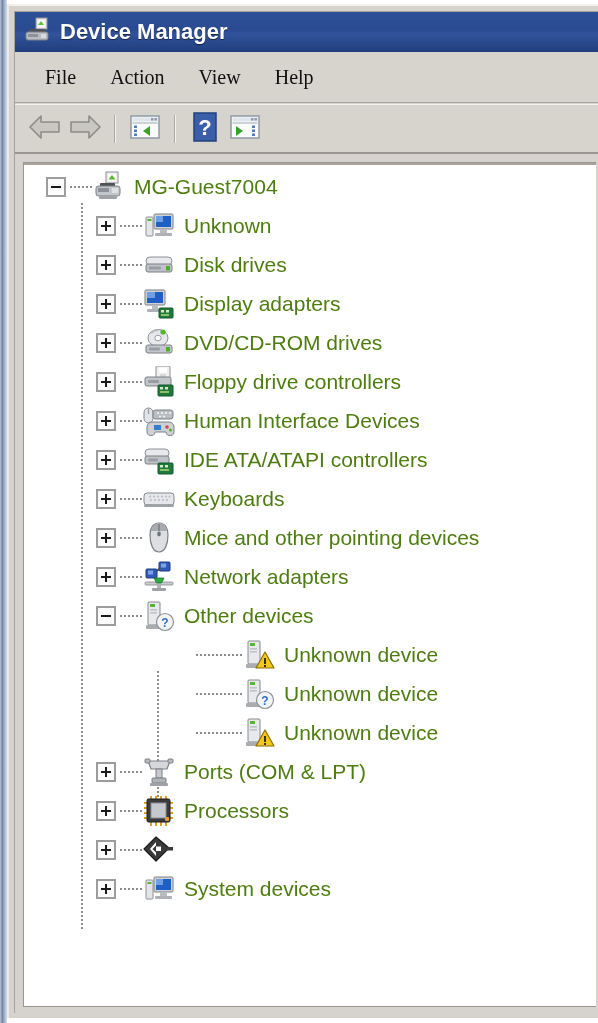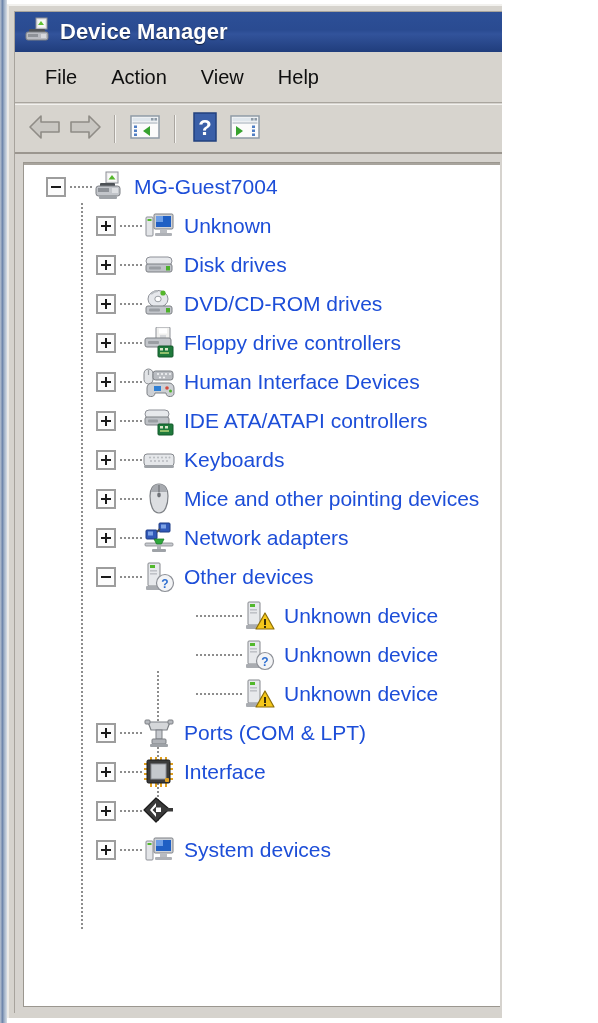--- a/index.html
+++ b/index.html
@@ -25,21 +25,21 @@
     position: absolute;
     left: 0; top: 0;
     width: 7px; height: 1023px;
     background: linear-gradient(to right, #b9c3d2 0%, #6f86ab 35%, #9fb0c6 60%, #d7dde5 100%);
   }
 
   #window {
     position: absolute;
     left: 7px;
     top: 4px;
-    width: 495px;
+    width: 591px;
     height: 1014px;
     background: #d6d3cd;
     border-top: 2px solid #f2f1ee;
     border-left: 2px solid #eceae6;
     box-sizing: border-box;
   }
   #window-inner {
     position: absolute;
     left: 5px;
     top: 5px;
@@ -89,20 +89,21 @@
     align-items: center;
     box-sizing: border-box;
   }
   .menu-item {
     font-size: 20px;
     color: #0f0f0f;
     padding: 3px 12px;
     margin-left: 10px;
     white-space: nowrap;
     cursor: default;
+    font-family: Liberation Serif, serif;
   }
   .menu-item:first-child { margin-left: 18px; }
 
   
   #toolbar {
     position: absolute;
     left: 0;
     top: 92px;
     right: 0;
     height: 50px;
@@ -158,21 +159,21 @@
   .row {
     position: relative;
     height: 39px;
     display: flex;
     align-items: center;
     white-space: nowrap;
     cursor: default;
   }
   .row .label {
     font-size: 21px;
-    color: #1d4ed8;
+    color: #4d7c0f;
     line-height: 1;
     padding-left: 8px;
   }
   
   .lvl0 { padding-left: 22px; }
   .lvl1 { padding-left: 72px; }
   .lvl2 { padding-left: 148px; }
 
   .toggle {
     width: 20px;
@@ -379,20 +380,38 @@
               <svg width="32" height="26" viewBox="0 0 32 26">
                 <rect x="3" y="5" width="26" height="8" rx="4" fill="#e7e9ec" stroke="#8d9097" stroke-width="1"></rect>
                 <rect x="3" y="12" width="26" height="8" rx="2" fill="#bfc2c7" stroke="#7d8085" stroke-width="1"></rect>
                 <rect x="6" y="14.5" width="12" height="3" rx="1" fill="#9a9ea3"></rect>
                 <rect x="23" y="14" width="4" height="4.5" fill="#4cb02a"></rect>
               </svg>
             </div>
             <span class="label">Disk drives</span>
           </div>
 
+          <div class="row lvl1">
+            <div class="toggle plus"></div>
+            <div class="dots"></div>
+            <div class="icon-cell">
+              <svg width="32" height="32" viewBox="0 0 32 32">
+                <rect x="2" y="2" width="20" height="15" rx="1.2" fill="#cfd2d6" stroke="#7c7f84" stroke-width="1"></rect>
+                <rect x="4" y="4" width="16" height="11" fill="#1f5fc4"></rect>
+                <rect x="4" y="4" width="8" height="6" fill="#6d9ee6"></rect>
+                <rect x="9" y="17" width="6" height="4" fill="#b9bcc1"></rect>
+                <rect x="4" y="21" width="16" height="3" rx="1" fill="#aeb1b6"></rect>
+                <rect x="16" y="20" width="14" height="10" rx="1" fill="#1f7a3c" stroke="#13582a" stroke-width="1"></rect>
+                <rect x="18" y="22" width="3" height="2.5" fill="#d9e6c8"></rect>
+                <rect x="23" y="22" width="3" height="2.5" fill="#d9e6c8"></rect>
+                <rect x="18" y="26" width="8" height="2" fill="#8fbf6a"></rect>
+              </svg>
+            </div>
+            <span class="label">Display adapters</span>
+          </div>
 
           <div class="row lvl1">
             <div class="toggle plus"></div>
             <div class="dots"></div>
             <div class="icon-cell">
               <svg width="32" height="30" viewBox="0 0 32 30">
                 <ellipse cx="15" cy="10" rx="10" ry="8.5" fill="#e6e8ec" stroke="#8d9097" stroke-width="1"></ellipse>
                 <ellipse cx="15" cy="10" rx="3.2" ry="2.8" fill="#ffffff" stroke="#9a9ea3" stroke-width="1"></ellipse>
                 <path d="M8 5 a10 8.5 0 0 1 7-3" stroke="#b8bcc1" stroke-width="2" fill="none"></path>
                 <circle cx="20" cy="4" r="2.6" fill="#55b62c"></circle>
@@ -629,21 +648,21 @@
                   <rect x="26" y="7" width="4" height="2"></rect>
                     <rect x="26" y="12" width="4" height="2"></rect>
                   <rect x="26" y="17" width="4" height="2"></rect>
                     <rect x="26" y="22" width="4" height="2"></rect>
                 </g>
                 <rect x="4" y="4" width="23" height="23" rx="1.5" fill="#3b3b3b" stroke="#1c1c1c" stroke-width="1"></rect>
                 <rect x="8" y="8" width="15" height="15" fill="#c5c8cd" stroke="#8d9097" stroke-width="1"></rect>
                 <rect x="22" y="22" width="4" height="4" rx="1" fill="#e0a020"></rect>
               </svg>
             </div>
-            <span class="label">Interface</span>
+            <span class="label">Processors</span>
           </div>
 
           <div class="row lvl1">
             <div class="toggle plus"></div>
             <div class="dots"></div>
             <div class="icon-cell">
               <svg width="32" height="30" viewBox="0 0 32 30">
                 <path d="M13 2 L26 13 L13 26 L1 14 Z" fill="#3a3a3a" stroke="#1b1b1b" stroke-width="1.2" stroke-linejoin="round"></path>
                 <path d="M13 7 L7 14 L13 21 L13 17.5 L9.5 14 L13 10.5 Z" fill="#ffffff"></path>
                 <rect x="16" y="12" width="14" height="3.5" fill="#3a3a3a"></rect>

